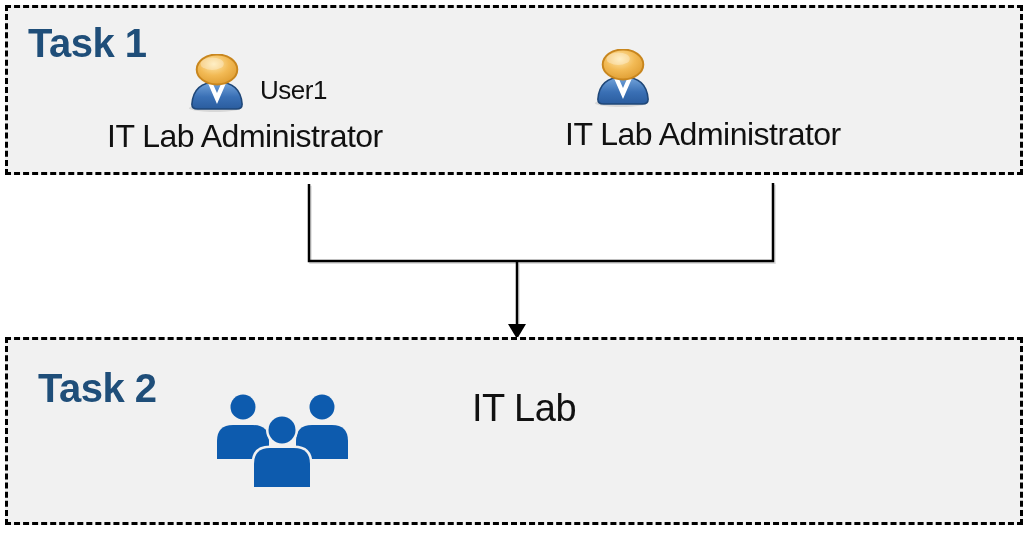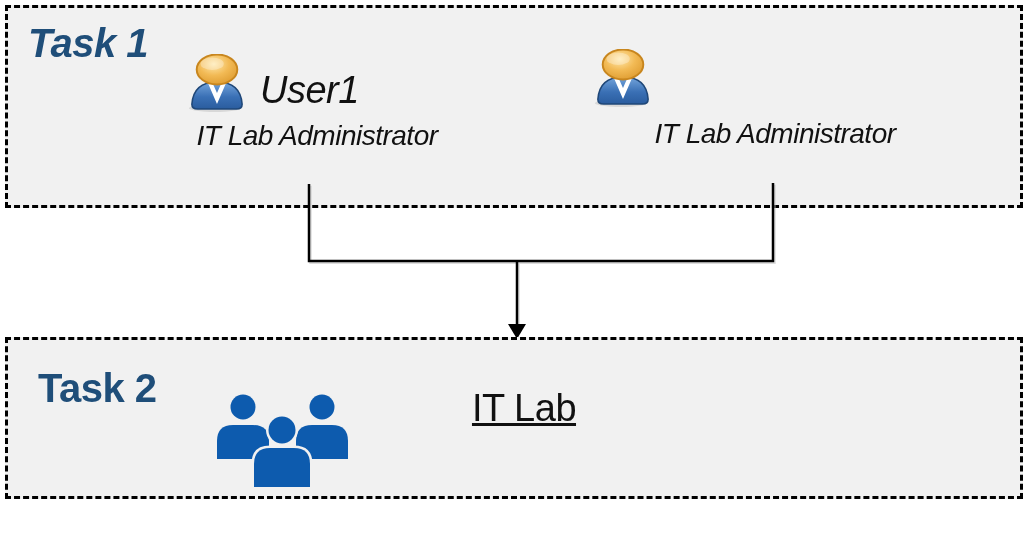--- a/index.html
+++ b/index.html
@@ -12,72 +12,71 @@
     font-family: "Liberation Sans", sans-serif;
     overflow: hidden;
   }
   .box {
     position: absolute;
     left: 5px;
     width: 1018px;
     background: #F1F1F1;
     border: 3px dashed #000000;
   }
-  .box.task1 { top: 5px;   height: 203px; font-style: italic; }
-  .box.task2 { top: 337px; height: 162px; }
+  .box.task1 { top: 5px;   height: 170px; }
+  .box.task2 { top: 337px; height: 188px; }
   .box-label {
     position: absolute;
     font-size: 40px;
     font-weight: 700;
     line-height: 46px;
     letter-spacing: -0.5px;
     color: #1F4E79;
     white-space: nowrap;
   }
   .task1 .box-label { left: 20px; top: 12px; }
   .task2 .box-label { left: 30px; top: 25px; }
   .icon { position: absolute; display: block; }
   .icon svg { display: block; }
   .person-icon { width: 64px; height: 58px; }
   .person-icon.p1 { left: 177px; top: 46px; }
   .person-icon.p2 { left: 583px; top: 41px; }
   .person-name {
     position: absolute;
-    font-size: 38px;
+    font-size: 26px;
     line-height: 44px;
     letter-spacing: -0.5px;
     color: #111111;
     white-space: nowrap;
   }
   .person-name.n1 { left: 252px; top: 60px; }
   .person-name.n2 { left: 659px; top: 54px; }
   .person-role {
     position: absolute;
-    font-size: 28px;
+    font-size: 32px;
     line-height: 44px;
     letter-spacing: -0.5px;
     color: #111111;
     width: 420px;
-    text-align: center;
+    text-align: left;
     white-space: nowrap;
   }
   .person-role.r1 { left: 99px;  top: 106px; }
   .person-role.r2 { left: 557px; top: 104px; }
   .group-icon { left: 204px; top: 52px; width: 141px; height: 96px; }
   .group-name {
     position: absolute;
     left: 306px;
     top: 48px;
     width: 420px;
     text-align: center;
     font-size: 38px;
     line-height: 40px;
     letter-spacing: -0.5px;
     color: #111111;
-    text-decoration: underline;
   }
   .connector {
     position: absolute;
     left: 0; top: 0;
     width: 1028px;
     height: 534px;
     pointer-events: none;
   }
 </style>
 </head>

